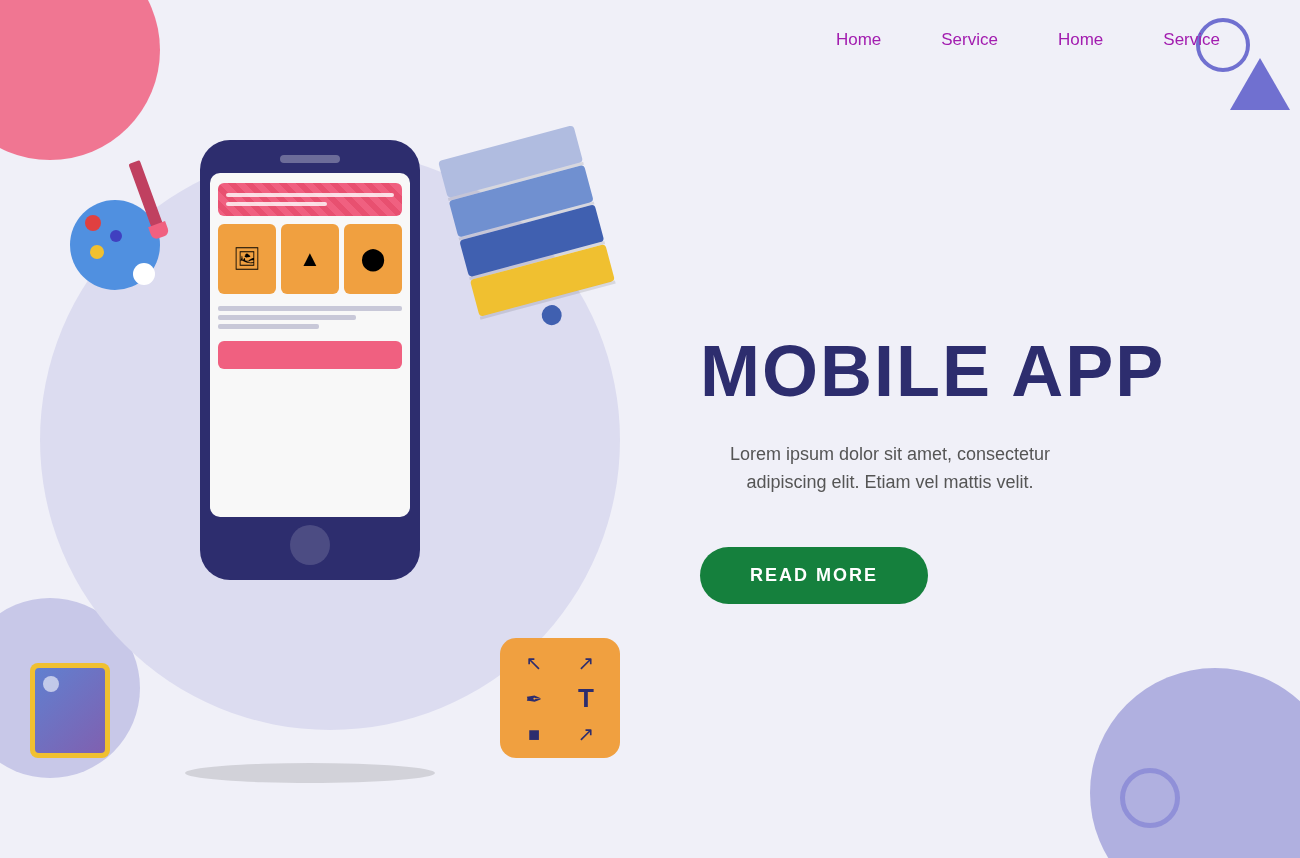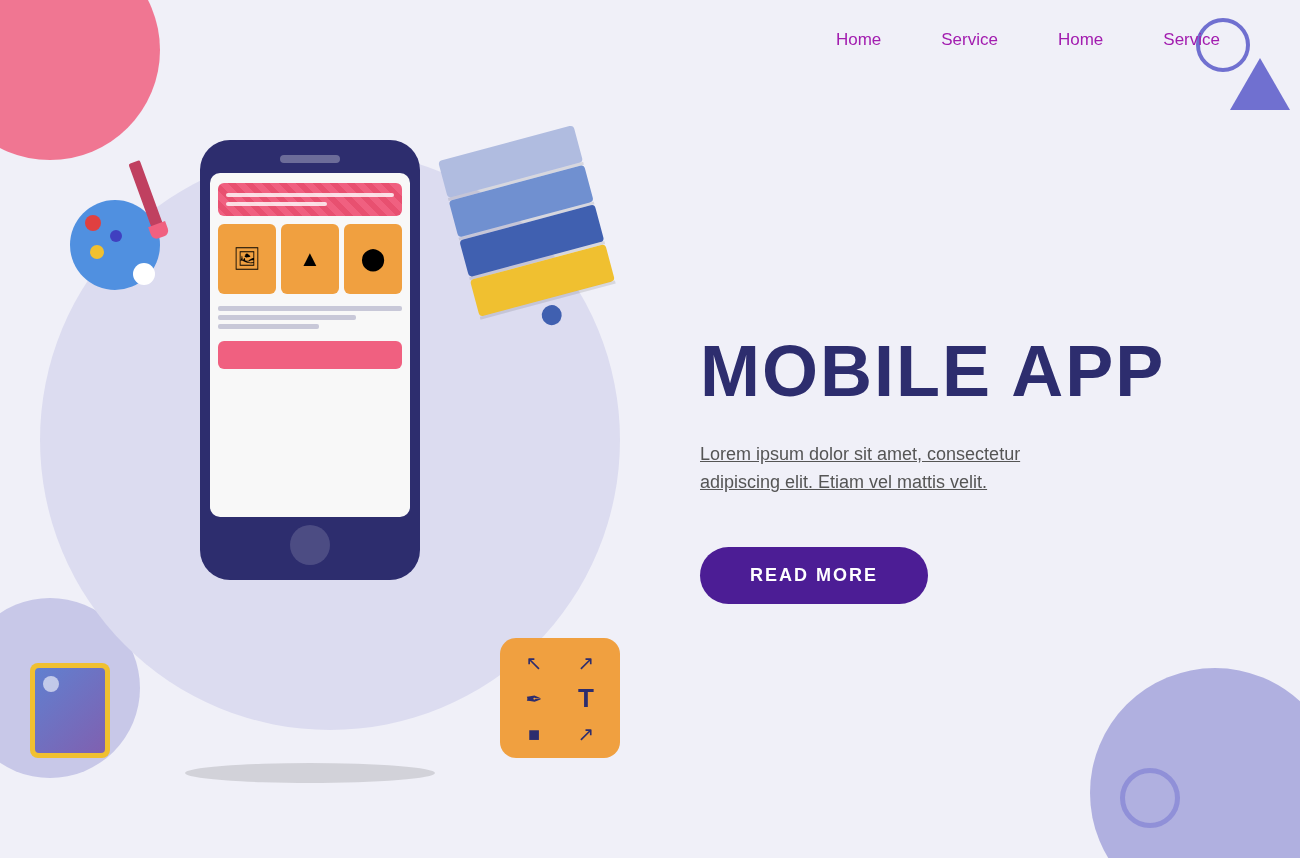--- a/index.html
+++ b/index.html
@@ -395,26 +395,25 @@
       margin-bottom: 30px;
       text-transform: uppercase;
       letter-spacing: 2px;
     }
     .description {
       font-size: 18px;
       color: #555;
       line-height: 1.6;
       margin-bottom: 50px;
       max-width: 380px;
-      text-align: left;
-      text-decoration: underline;
+      text-align: center;
     }
     .read-more-btn {
       display: inline-block;
-      background: #4c1d95;
+      background: #15803d;
       color: #fff;
       font-size: 18px;
       font-weight: 700;
       letter-spacing: 2px;
       padding: 18px 50px;
       border-radius: 40px;
       cursor: pointer;
       border: none;
       text-transform: uppercase;
     }

